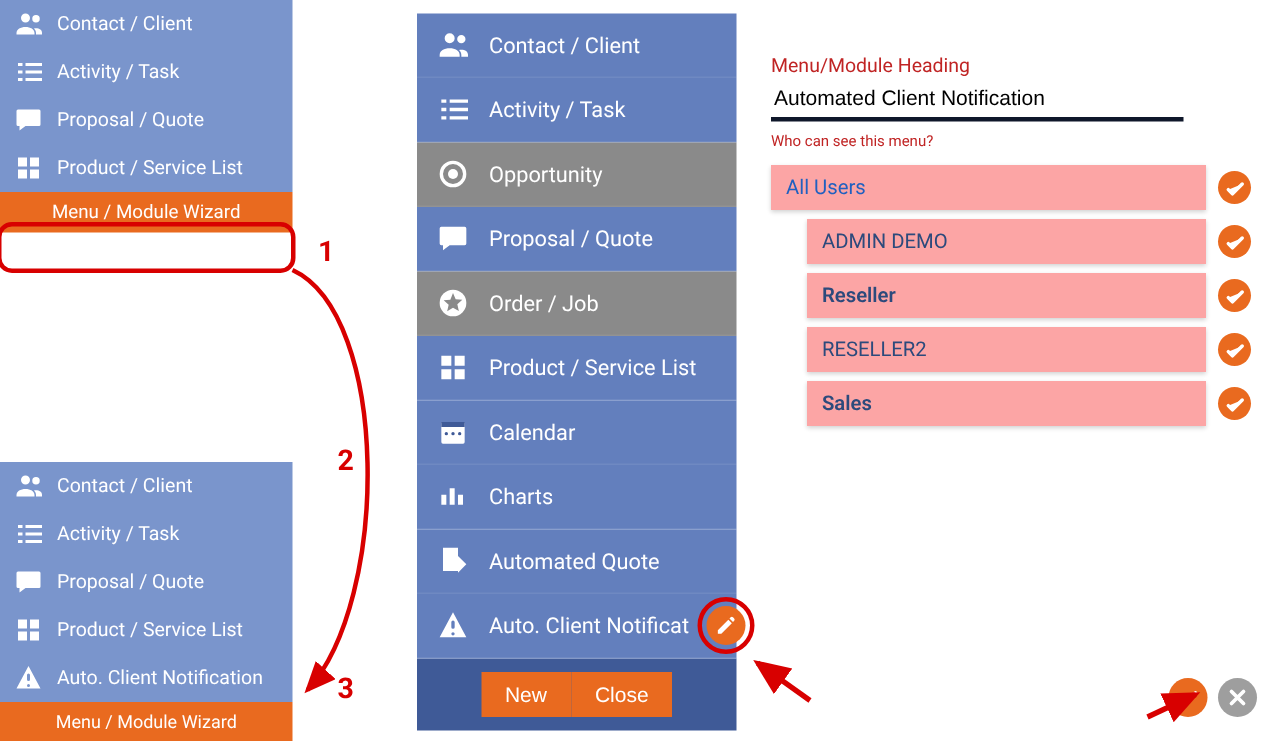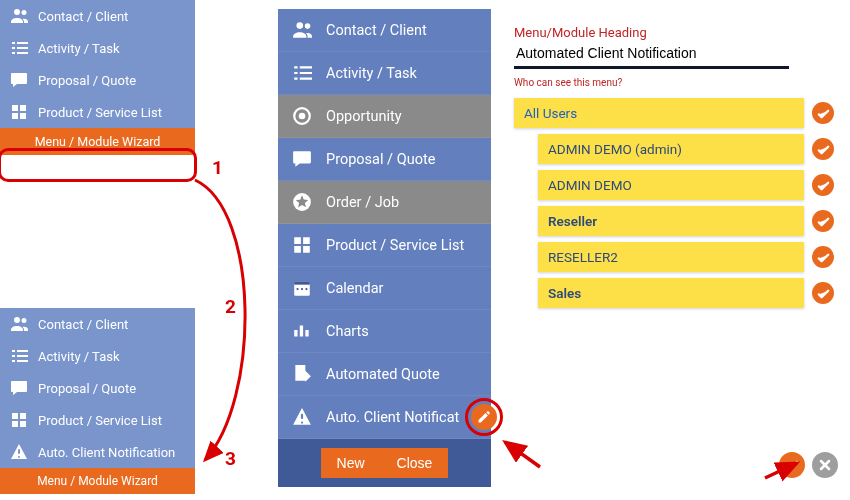--- a/index.html
+++ b/index.html
@@ -18,25 +18,25 @@
 
   
   .panel-c { position: absolute; left: 278px; top: 9px; width: 213px; }
   .panel-c .item { display: flex; align-items: center; gap: 14px; padding: 11px 14px; background: #637fbd; color: #fff; font-size: 14.5px; border-bottom: 1px solid rgba(255,255,255,0.08); position: relative; }
   .panel-c .item.gray { background: #8a8a8a; }
   .panel-c .actions { background: #3f5a97; display:flex; gap:0; justify-content:center; padding:9px; }
   .panel-c .btn { background:#e96a1f; color:#fff; border:none; padding:7px 16px; font-size:14px; cursor:pointer; font-weight:500; }
 
   
   .panel-d { position:absolute; left:514px; top:25px; width:320px; }
-  .panel-d .heading-label { color:#c02424; font-size:13px; margin-bottom:2px; }
+  .panel-d .heading-label { color:#c02424; font-size:13px; margin-bottom:2px;margin-top:12px; }
   .panel-d .heading-input { width:275px; border:none; border-bottom:3px solid #0f172a; font-size:14px; padding:3px 2px 5px; background:transparent; }
   .panel-d .who-label { color:#c02424; font-size:10px; margin-top:8px; margin-bottom:10px; }
   .panel-d .perm-row { display:flex; align-items:center; margin-bottom:6px; }
-  .panel-d .perm-box { flex:1; background:#fde047; box-shadow:0 1px 3px rgba(0,0,0,0.18); padding:7px 10px; color:#2c4a7c; font-size:13.5px; }
+  .panel-d .perm-box { flex:1; background:#fca5a5; box-shadow:0 1px 3px rgba(0,0,0,0.18); padding:7px 10px; color:#2c4a7c; font-size:13.5px; }
   .panel-d .indent1 .perm-box { margin-left:24px; }
   .panel-d .perm-box.bold { font-weight:600; }
   .panel-d .perm-box.sel { color:#2060c0; }
   .panel-d .check { width:22px; height:22px; border-radius:50%; background:#e96a1f; margin-left:8px; display:flex; align-items:center; justify-content:center; }
   .panel-d .check svg { width:13px; height:13px; }
 
   
   .br-actions { position:absolute; right:12px; bottom:22px; display:flex; gap:7px; align-items:center; }
   .circ { width:26px; height:26px; border-radius:50%; display:flex; align-items:center; justify-content:center; cursor:pointer; }
   .circ.orange { background:#e96a1f; }
@@ -299,28 +299,20 @@
 
   <div class="perm-row">
       <div class="perm-box sel">All Users</div>
       <div class="check">
         <svg viewBox="0 0 14 14">
           <use href="#i-check"></use>
         </svg>
       </div>
     </div>
   <div class="perm-row indent1">
-      <div class="perm-box">ADMIN DEMO (admin)</div>
-      <div class="check">
-        <svg viewBox="0 0 14 14">
-          <use href="#i-check"></use>
-        </svg>
-      </div>
-    </div>
-  <div class="perm-row indent1">
       <div class="perm-box">ADMIN DEMO</div>
       <div class="check">
         <svg viewBox="0 0 14 14">
           <use href="#i-check"></use>
         </svg>
       </div>
     </div>
   <div class="perm-row indent1">
       <div class="perm-box bold">Reseller</div>
       <div class="check">

